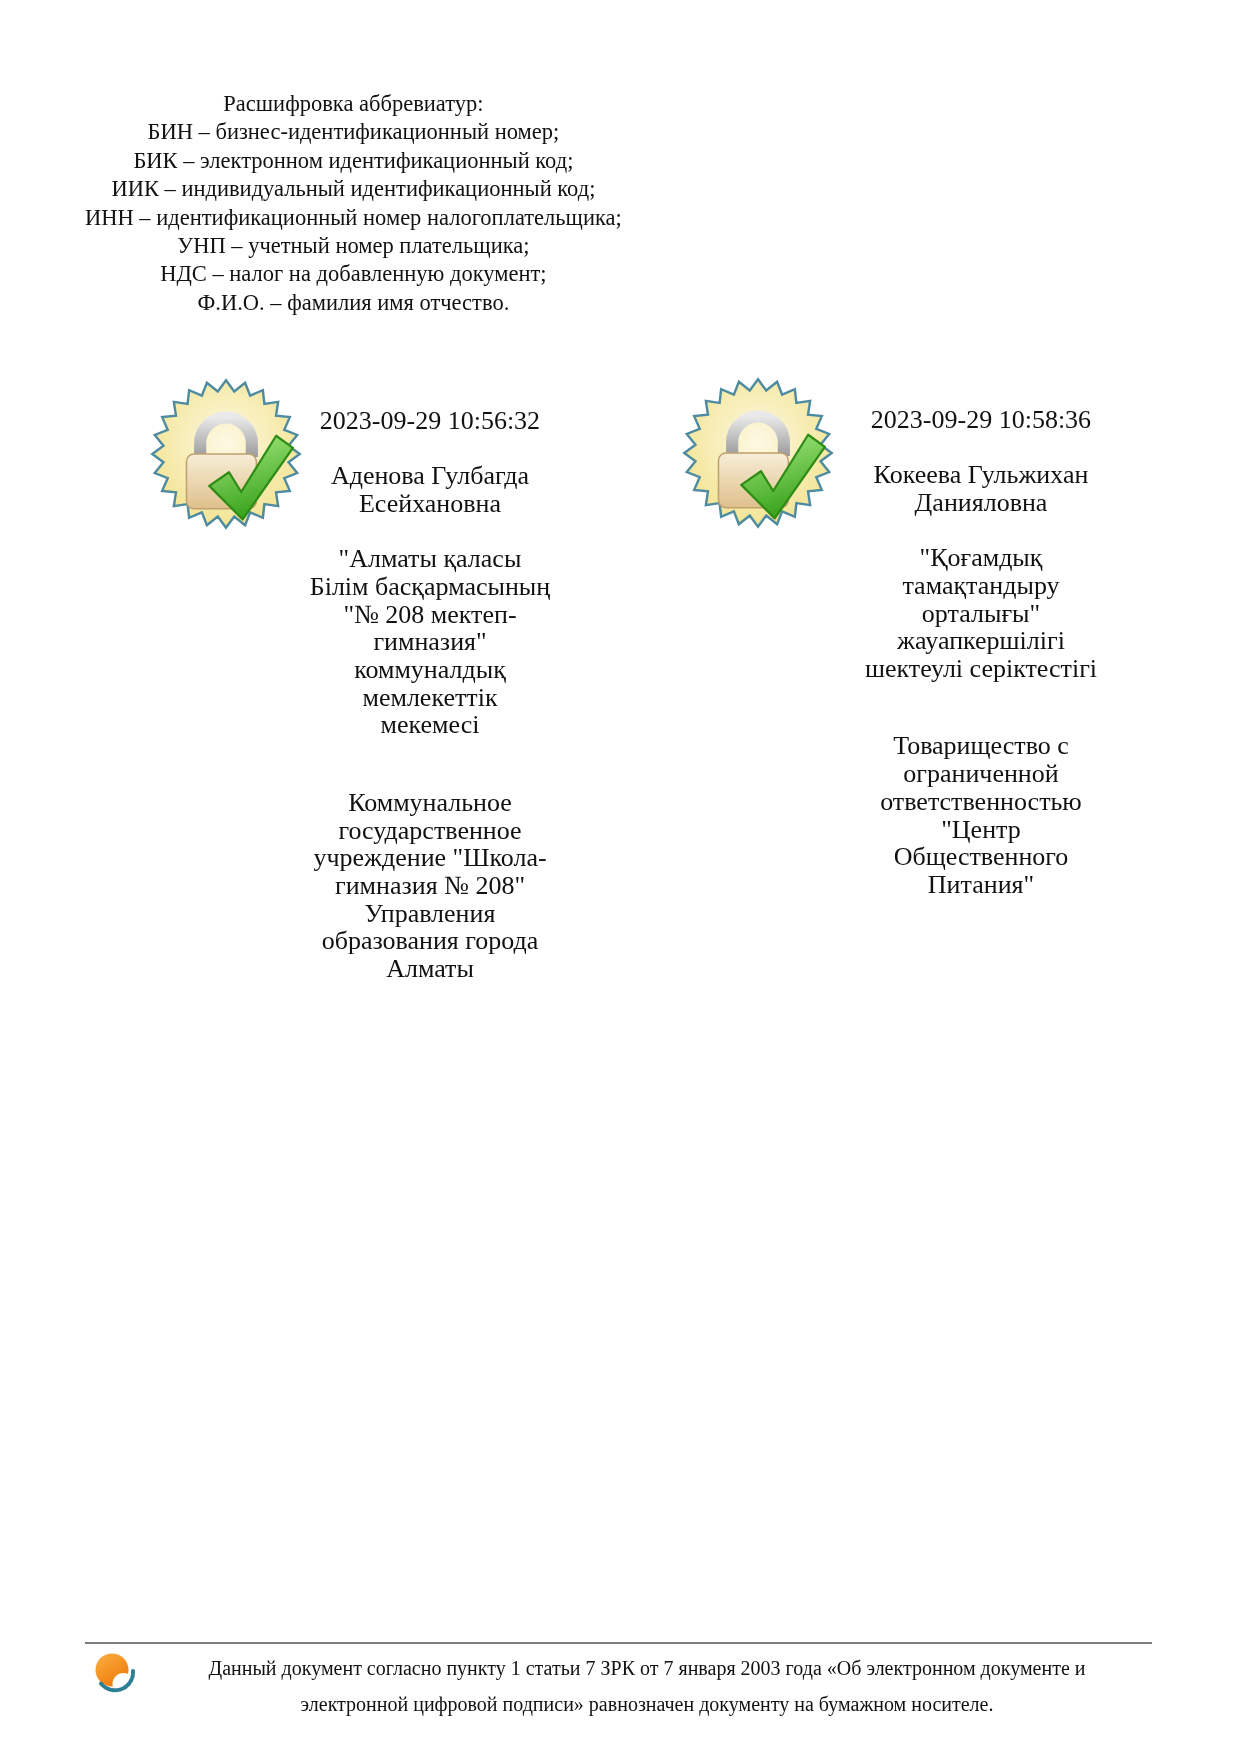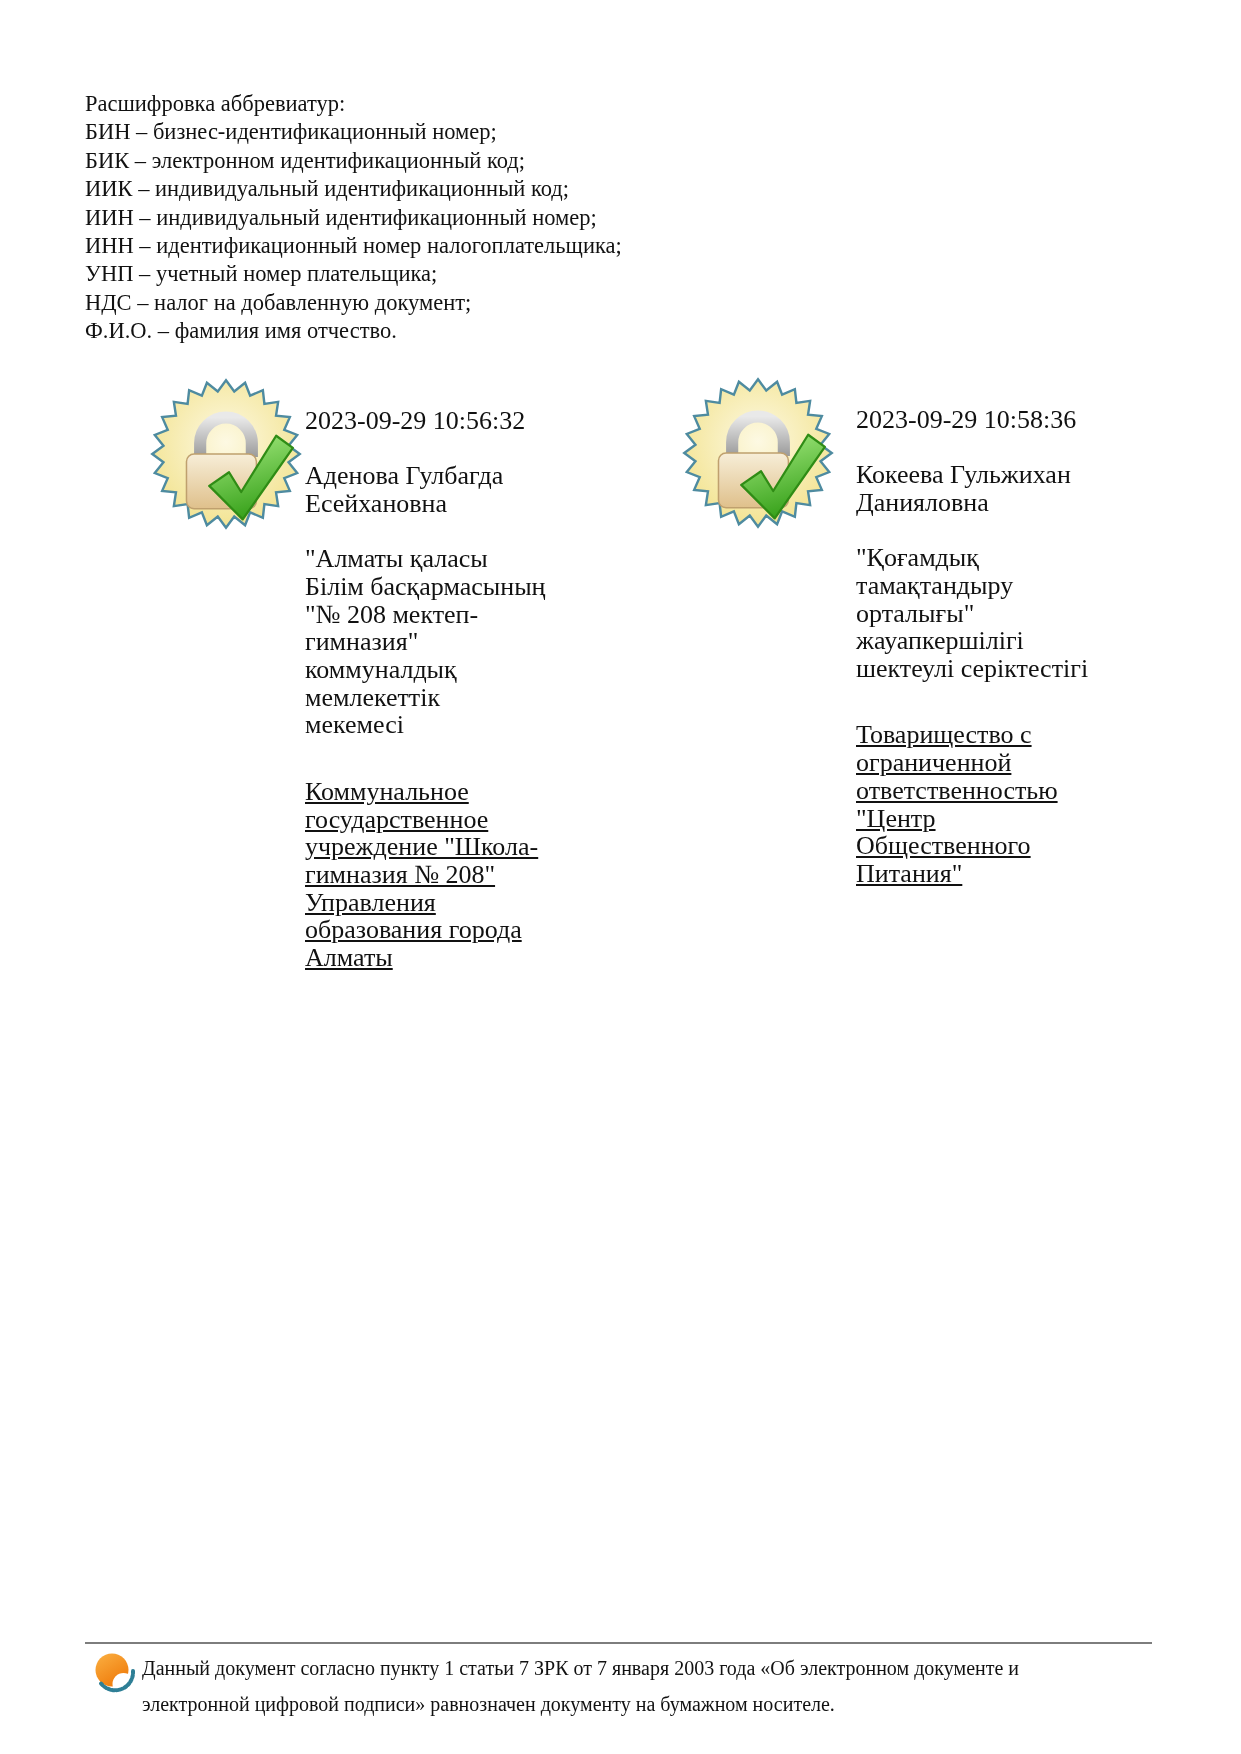--- a/index.html
+++ b/index.html
@@ -1,29 +1,29 @@
 <!DOCTYPE html>
 <html><head>
 <meta charset="utf-8">
 <style>
   html,body{margin:0;padding:0;background:#ffffff;}
   .page{
     position:relative;width:1241px;height:1754px;background:#ffffff;
-    font-family:"Liberation Serif","DejaVu Serif",serif;color:#111;overflow:hidden;
+    font-family:"Liberation Serif","DejaVu Serif",serif;color:#111;overflow:hidden;text-align:center;
   }
   .abbr{position:absolute;left:85px;top:90px;font-size:22.5px;line-height:28.4px;}
   .abbr div{white-space:pre;}
   .sig{position:absolute;}
   #sig1{left:150px;top:378px;}
   #sig2{left:682px;top:377px;}
   .seal{position:absolute;left:0;top:0;width:152px;height:152px;}
   .sigtext{position:absolute;top:1px;width:250px;font-size:26px;line-height:27.7px;white-space:pre-line;}
   #sig1 .sigtext{left:155px;}
   #sig2 .sigtext{left:174px;}
-  .org-ru{margin-top:11px;text-decoration:underline;}
+  .org-ru{margin-top:22px;}
   .rule{position:absolute;left:85px;top:1642px;width:1067px;height:2px;background:#7d7d7d;}
   .nca{position:absolute;left:92px;top:1651px;width:46px;height:46px;}
   .footnote{position:absolute;left:142px;top:1650px;width:1010px;font-size:20px;line-height:36px;white-space:pre-line;}
   .defs{position:absolute;width:0;height:0;}
 </style>
 </head>
 <body>
 
 <div class="page">
 
@@ -50,21 +50,20 @@
         <stop offset="100%" stop-color="#ef7c0c"></stop>
       </linearGradient>
     </defs>
   </svg>
 
   <div class="abbr">
     <div>Расшифровка аббревиатур:</div>
     <div>БИН – бизнес-идентификационный номер;</div>
     <div>БИК – электронном идентификационный код;</div>
     <div>ИИК – индивидуальный идентификационный код;</div>
-    <div>ИИН – индивидуальный идентификационный номер;</div>
     <div>ИНН – идентификационный номер налогоплательщика;</div>
     <div>УНП – учетный номер плательщика;</div>
     <div>НДС – налог на добавленную документ;</div>
     <div>Ф.И.О. – фамилия имя отчество.</div>
   </div>
 
   <div class="sig" id="sig1">
     <svg class="seal" viewBox="0 0 100 100">
       <polygon class="starburst" fill="url(#gSeal)" stroke-width="1.6" stroke="#4e8ba0" points="50.00,1.50 55.42,8.86 62.55,3.15 65.88,11.66 74.25,8.00 75.26,17.08 84.29,15.71 82.92,24.74 92.00,25.75 88.34,34.12 96.85,37.45 91.14,44.58 98.50,50.00 91.14,55.42 96.85,62.55 88.34,65.88 92.00,74.25 82.92,75.26 84.29,84.29 75.26,82.92 74.25,92.00 65.88,88.34 62.55,96.85 55.42,91.14 50.00,98.50 44.58,91.14 37.45,96.85 34.12,88.34 25.75,92.00 24.74,82.92 15.71,84.29 17.08,75.26 8.00,74.25 11.66,65.88 3.15,62.55 8.86,55.42 1.50,50.00 8.86,44.58 3.15,37.45 11.66,34.12 8.00,25.75 17.08,24.74 15.71,15.71 24.74,17.08 25.75,8.00 34.12,11.66 37.45,3.15 44.58,8.86"></polygon>
       <path d="M33 52 v-9 a17 17 0 0 1 34 0 v9" fill="none" stroke="url(#gShackle)" stroke-width="8"></path>

